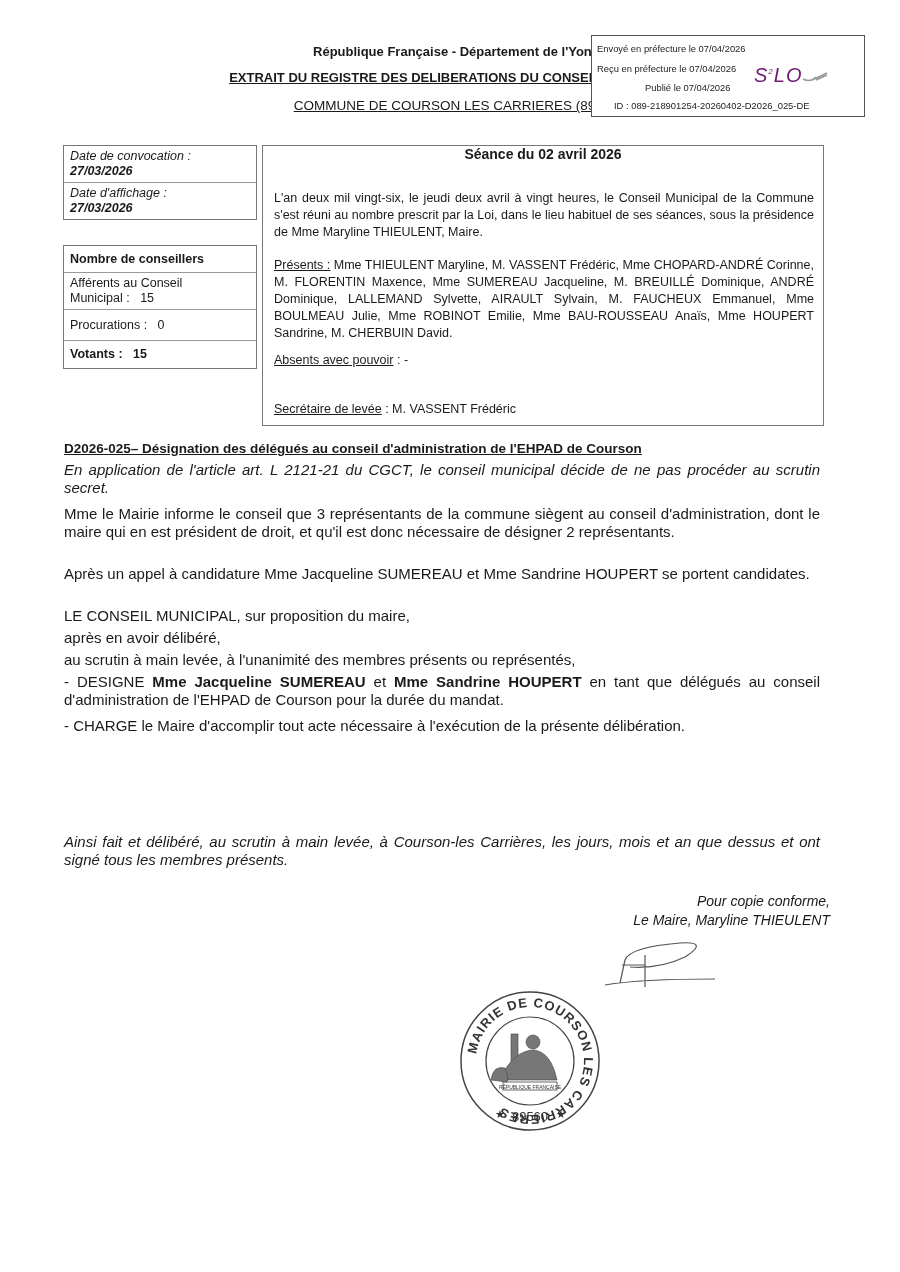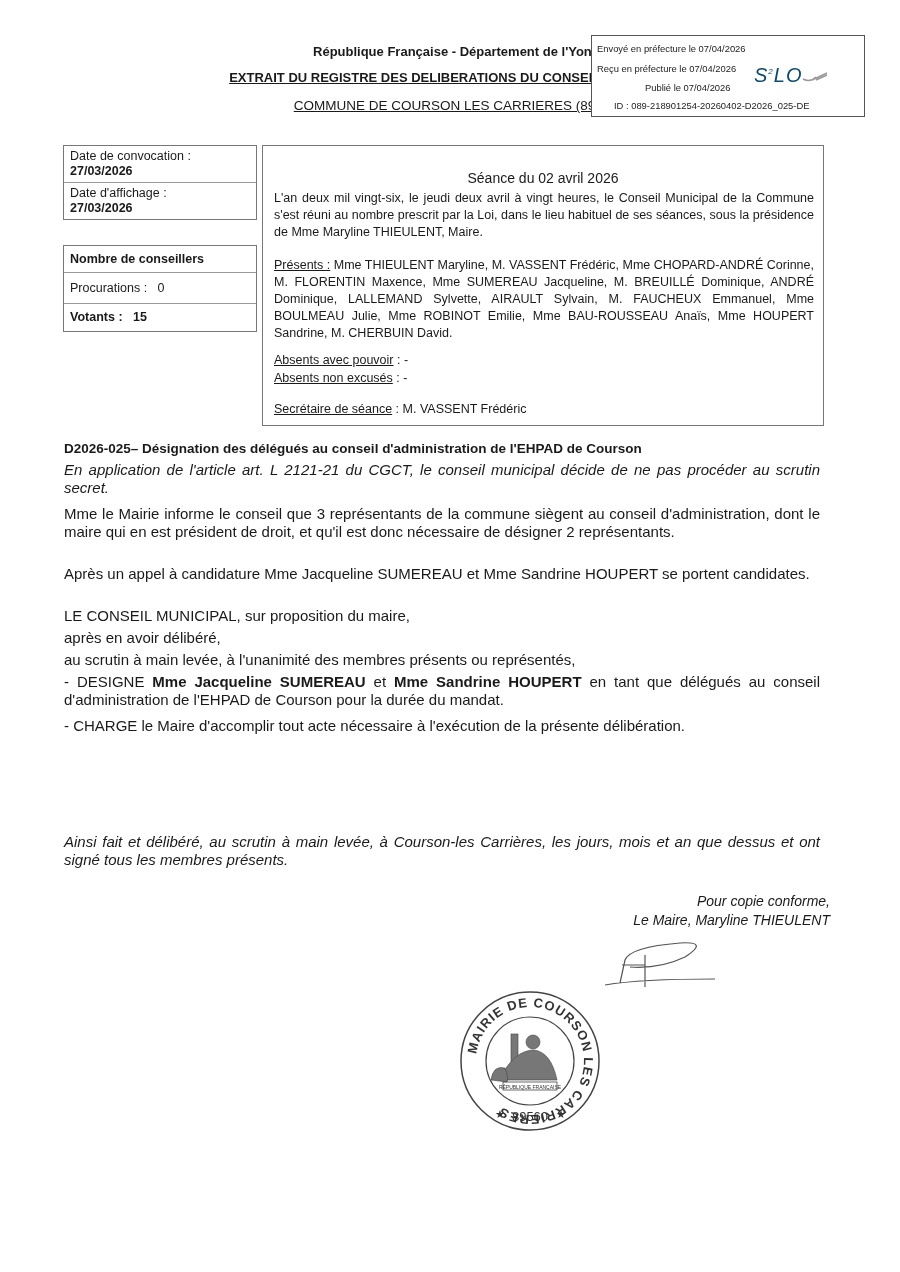--- a/index.html
+++ b/index.html
@@ -8,39 +8,39 @@
   .abs { position:absolute; }
   .hdr { font-weight:bold; font-size:13px; text-align:center; white-space:nowrap; }
   .hdr-1 { left:240px; top:44px; width:440px; }
   .hdr-2 { left:222px; top:70px; width:460px; text-decoration:underline; }
   .hdr-3 { left:258px; top:98px; width:400px; font-weight:normal; font-size:13.5px; text-decoration:underline; }
 
   .stamp { left:591px; top:35px; width:272px; height:80px; border:1.5px solid #555; background:#fff;
            font-family:"Liberation Sans", sans-serif; font-size:9.4px; color:#222; }
   .stamp div { position:absolute; left:5px; white-space:nowrap; }
   .stamp .l1 { top:7px; } .stamp .l2 { top:27px; } .stamp .l3 { top:46px;padding-left:48px; } .stamp .l4 { top:64px;margin-left:17px; }
-  .slo { position:absolute; left:162px; top:28px; font-size:20px; font-style:italic; color:#0c4a6e;
+  .slo { position:absolute; left:162px; top:28px; font-size:20px; font-style:italic; color:#701a75;
          font-family:"Liberation Sans", sans-serif; letter-spacing:1px; }
   .slo sup { font-size:8px; }
 
   .lbox { left:63px; width:192px; border:1px solid #777; font-size:12.5px; }
   .lbox .cell { border-bottom:1px solid #999; padding:3px 6px; line-height:15px; }
   .lbox .cell:last-child { border-bottom:none; }
   .b { font-weight:bold; }
-  .dates { top:145px; }
+  .dates { top:145px;font-style:italic; }
   .counts { top:245px; }
   .counts .cell { height:21px; }
 
   .rbox { left:262px; top:145px; width:560px; height:279px; border:1px solid #777; font-size:12.5px; }
-  .rbox .title { text-align:center; font-weight:normal; font-size:14px; margin-top:24px; }
+  .rbox .title { text-align:center; font-weight:bold; font-size:14px; margin-top:0; }
   .rbox p { margin:0; position:absolute; left:11px; width:540px; text-align:justify; line-height:17px; }
   .u { text-decoration:underline; }
 
   .body { left:64px; width:756px; font-size:15px; line-height:18px; text-align:justify; }
-  .res-title { top:440px; font-weight:bold; font-size:13.5px; }
+  .res-title { top:440px; font-weight:bold; font-size:13.5px; text-decoration:underline; }
   .italic { font-style:italic; }
   .sig { font-style:italic; font-size:14px; text-align:left; right:70px; }
   .seal { left:459px; top:990px; width:142px; height:142px; }
 </style>
 </head>
 <body>
 
 <div class="abs hdr hdr-1">République Française - Département de l'Yonne</div>
 <div class="abs hdr hdr-2">EXTRAIT DU REGISTRE DES DELIBERATIONS DU CONSEIL MUNICIPAL</div>
 <div class="abs hdr hdr-3">COMMUNE DE COURSON LES CARRIERES (89560)</div>
@@ -61,31 +61,34 @@
     <div class="b">27/03/2026</div>
   </div>
   <div class="cell">
     <div>Date d'affichage :</div>
     <div class="b">27/03/2026</div>
   </div>
 </div>
 
 <div class="abs lbox counts">
   <div class="cell b" style="height:20px;line-height:20px">Nombre de conseillers</div>
+  <div class="cell" style="height:auto">
+    <div>Afférents au Conseil</div>
+    <div><span>Municipal :</span>&nbsp;&nbsp;&nbsp;<span>15</span></div>
+  </div>
   <div class="cell" style="line-height:24px;height:24px"><span>Procurations :</span>&nbsp;&nbsp;&nbsp;<span>0</span></div>
   <div class="cell b" style="line-height:21px"><span>Votants :</span>&nbsp;&nbsp;&nbsp;<span>15</span></div>
 </div>
 
 <div class="abs rbox">
   <div class="title">Séance du 02 avril 2026</div>
   <p style="top:44px">L'an deux mil vingt-six, le jeudi deux avril à vingt heures, le Conseil Municipal de la Commune s'est réuni au nombre prescrit par la Loi, dans le lieu habituel de ses séances, sous la présidence de Mme Maryline THIEULENT, Maire.</p>
   <p style="top:111px"><span class="u">Présents :</span><span> Mme THIEULENT Maryline, M. VASSENT Frédéric, Mme CHOPARD-ANDRÉ Corinne, M. FLORENTIN Maxence, Mme SUMEREAU Jacqueline, M. BREUILLÉ Dominique, ANDRÉ Dominique, LALLEMAND Sylvette, AIRAULT Sylvain, M. FAUCHEUX Emmanuel, Mme BOULMEAU Julie, Mme ROBINOT Emilie, Mme BAU-ROUSSEAU Anaïs, Mme HOUPERT Sandrine, M. CHERBUIN David.</span></p>
   <p style="top:206px"><span class="u">Absents avec pouvoir</span><span> : -</span></p>
-  <p style="top:224px"><span class="u">Absents non excusés</span><span> : -</span></p>
-  <p style="top:255px"><span class="u">Secrétaire de séance</span><span> : M. VASSENT Frédéric</span></p>
+  <p style="top:255px"><span class="u">Secrétaire de levée</span><span> : M. VASSENT Frédéric</span></p>
 </div>
 
 <div class="abs body res-title">D2026-025– Désignation des délégués au conseil d'administration de l'EHPAD de Courson</div>
 <div class="abs body italic" style="top:461px">En application de l'article art. L 2121-21 du CGCT, le conseil municipal décide de ne pas procéder au scrutin secret.</div>
 <div class="abs body" style="top:505px">Mme le Mairie informe le conseil que 3 représentants de la commune siègent au conseil d'administration, dont le maire qui en est président de droit, et qu'il est donc nécessaire de désigner 2 représentants.</div>
 <div class="abs body" style="top:565px">Après un appel à candidature Mme Jacqueline SUMEREAU et Mme Sandrine HOUPERT se portent candidates.</div>
 <div class="abs body" style="top:607px">LE CONSEIL MUNICIPAL, sur proposition du maire,</div>
 <div class="abs body" style="top:629px">après en avoir délibéré,</div>
 <div class="abs body" style="top:651px">au scrutin à main levée, à l'unanimité des membres présents ou représentés,</div>
 <div class="abs body" style="top:673px"><span>- DESIGNE </span><b>Mme Jacqueline SUMEREAU</b><span> et </span><b>Mme Sandrine HOUPERT</b><span> en tant que délégués au conseil d'administration de l'EHPAD de Courson pour la durée du mandat.</span></div>

